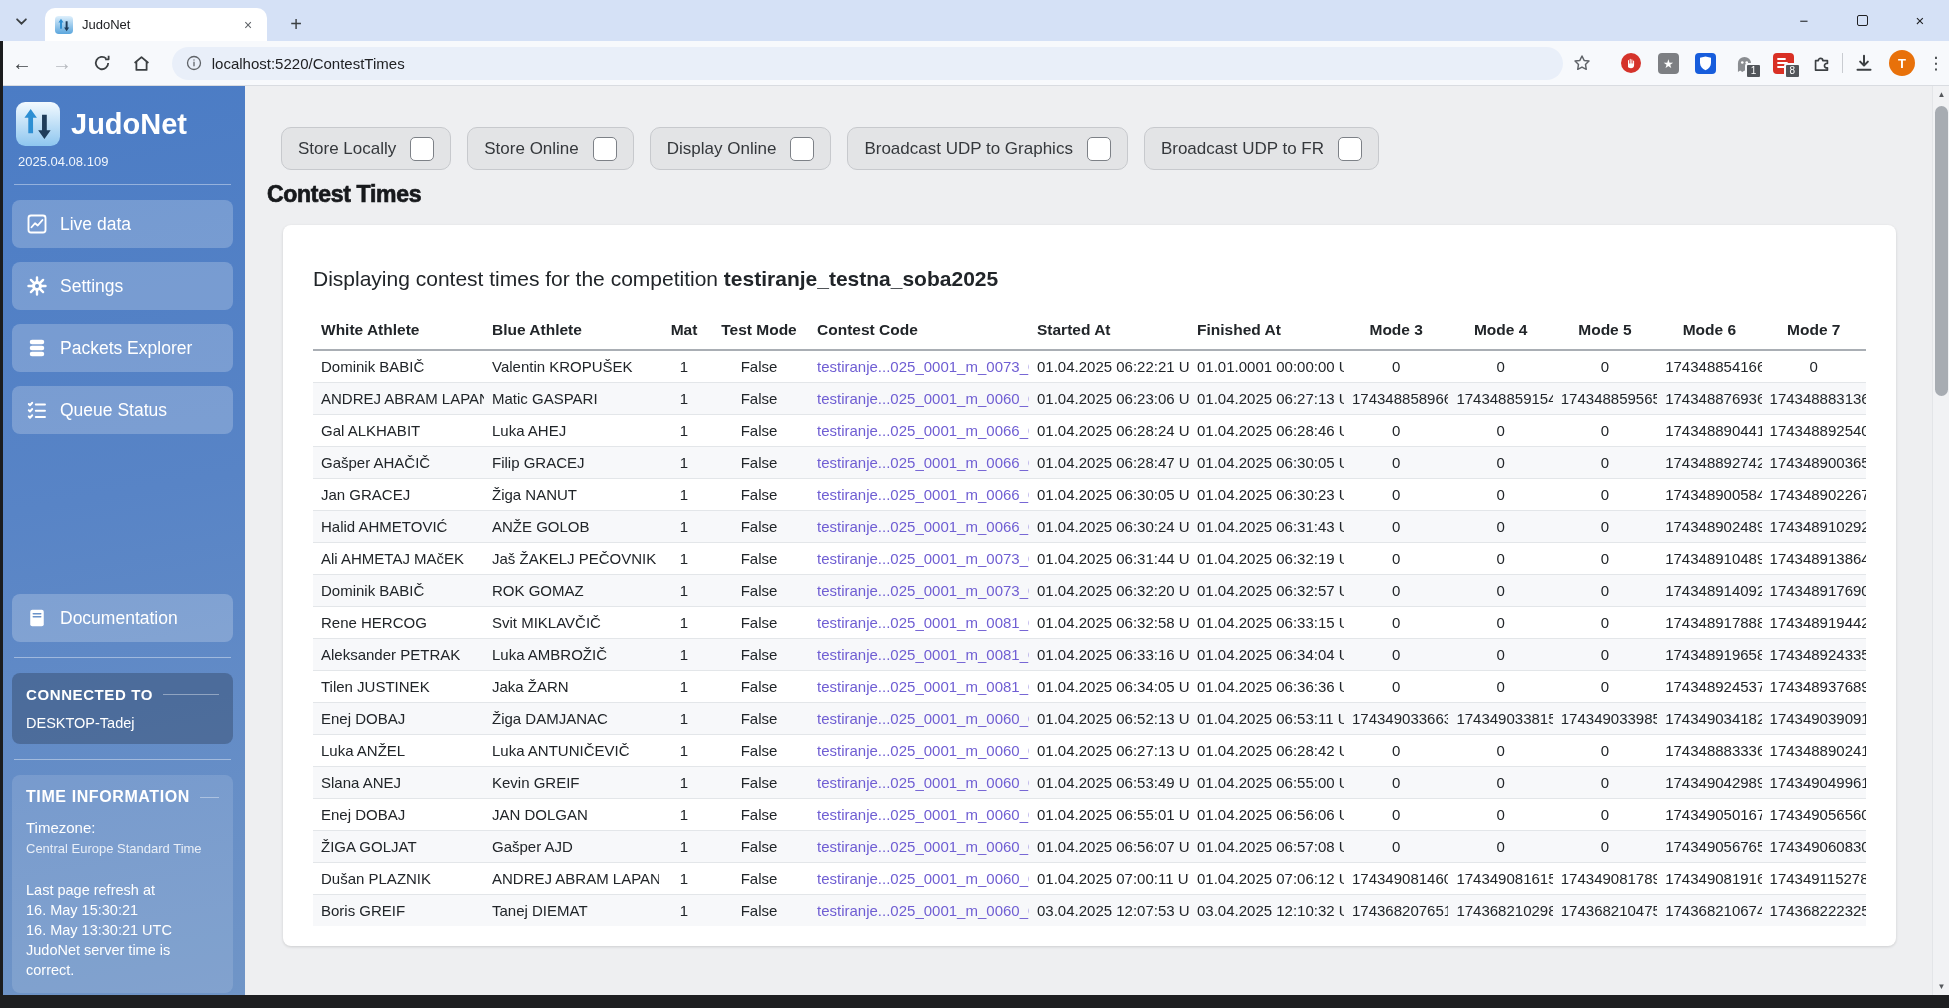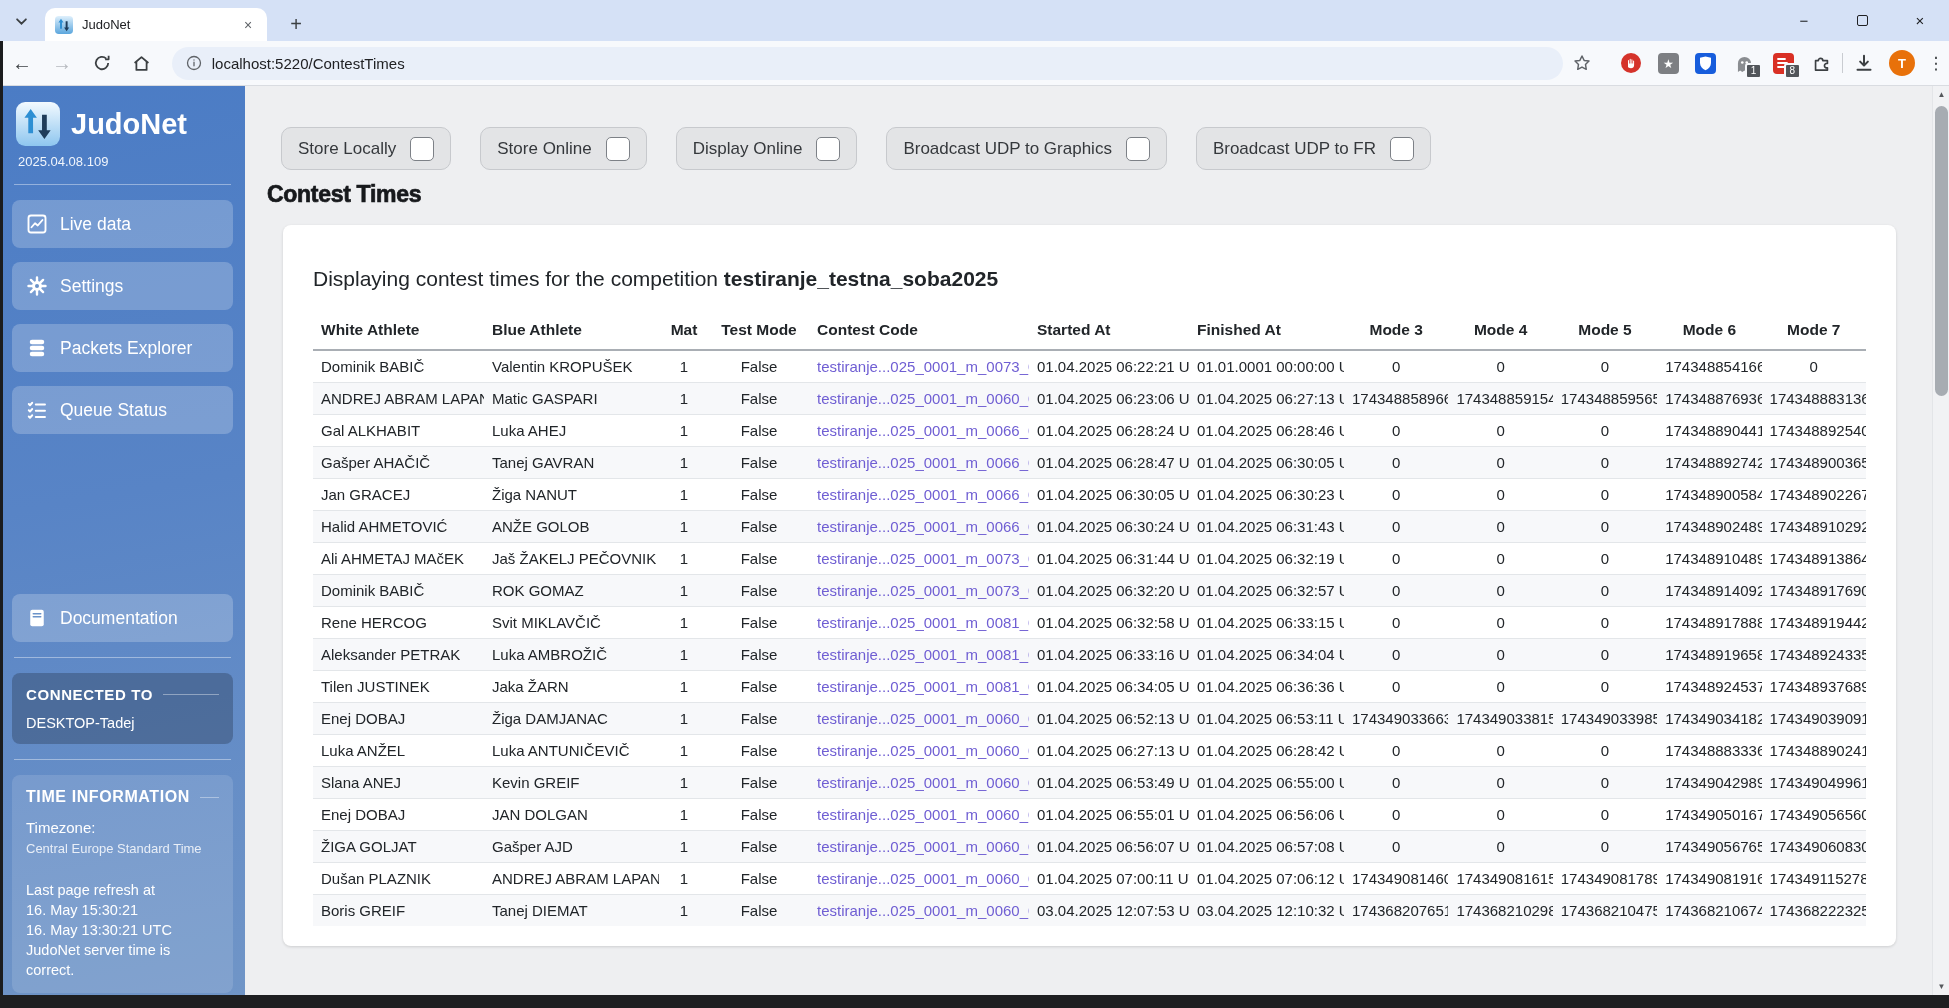--- a/index.html
+++ b/index.html
@@ -67,21 +67,21 @@
     align-items:center; gap:10px; white-space:nowrap; }
   .side-card-heading::after { content:""; flex:1; height:1px; background:rgba(255,255,255,.38); }
   .card-time .side-card-heading { font-size:16px; }
   .host-name { margin-top:12px; font-size:14.5px; }
   .tz-label { margin-top:13px; font-size:15px; }
   .tz-value { margin-top:5px; font-size:13px; color:#e8eef7; }
   .refresh-block { margin-top:24px; font-size:14.5px; line-height:20px; }
 
   
   .main { position:absolute; left:245px; top:86px; width:1687px; height:909px; background:#eeeff1; }
-  .toggles-row { display:flex; gap:29px; margin:41px 0 0 36px; }
+  .toggles-row { display:flex; gap:16px; margin:41px 0 0 36px; }
   .toggle-btn { display:flex; align-items:center; height:43px; padding:0 16px; background:#e3e4e6;
     border:1px solid #c7c9cd; border-radius:10px; font-size:17px; color:#35383c; }
   .toggle-box { width:24px; height:24px; background:#fff; border:1.5px solid #7d8187; border-radius:5px;
     margin-left:14px; }
   .page-title { margin:11px 0 0 22px; font-size:23px; font-weight:bold; color:#17191c;
     -webkit-text-stroke:0.7px #17191c; letter-spacing:-0.3px; }
   .card { margin:17px 36px 0 38px; width:1613px; background:#fff; border-radius:8px;
     box-shadow:0 1px 3px rgba(0,0,0,.14); padding:42px 30px 20px; }
   .intro { font-size:21px; color:#212529; }
   .intro b { font-weight:bold; }
@@ -400,21 +400,21 @@
             <td>01.04.2025 06:28:24 UTC</td>
             <td>01.04.2025 06:28:46 UTC</td>
             <td class="c">0</td>
             <td class="c">0</td>
             <td class="c">0</td>
             <td class="c">1743488904416</td>
             <td class="c">1743488925403</td>
           </tr>
           <tr>
             <td>Gašper AHAČIČ</td>
-            <td>Tanej GAVRAN</td>
+            <td>Filip GRACEJ</td>
             <td class="c">1</td>
             <td class="c">False</td>
             <td><a class="code-link" href="#">testiranje...025_0001_m_0066_0003</a></td>
             <td>01.04.2025 06:28:47 UTC</td>
             <td>01.04.2025 06:30:05 UTC</td>
             <td class="c">0</td>
             <td class="c">0</td>
             <td class="c">0</td>
             <td class="c">1743488927421</td>
             <td class="c">1743489003651</td>

